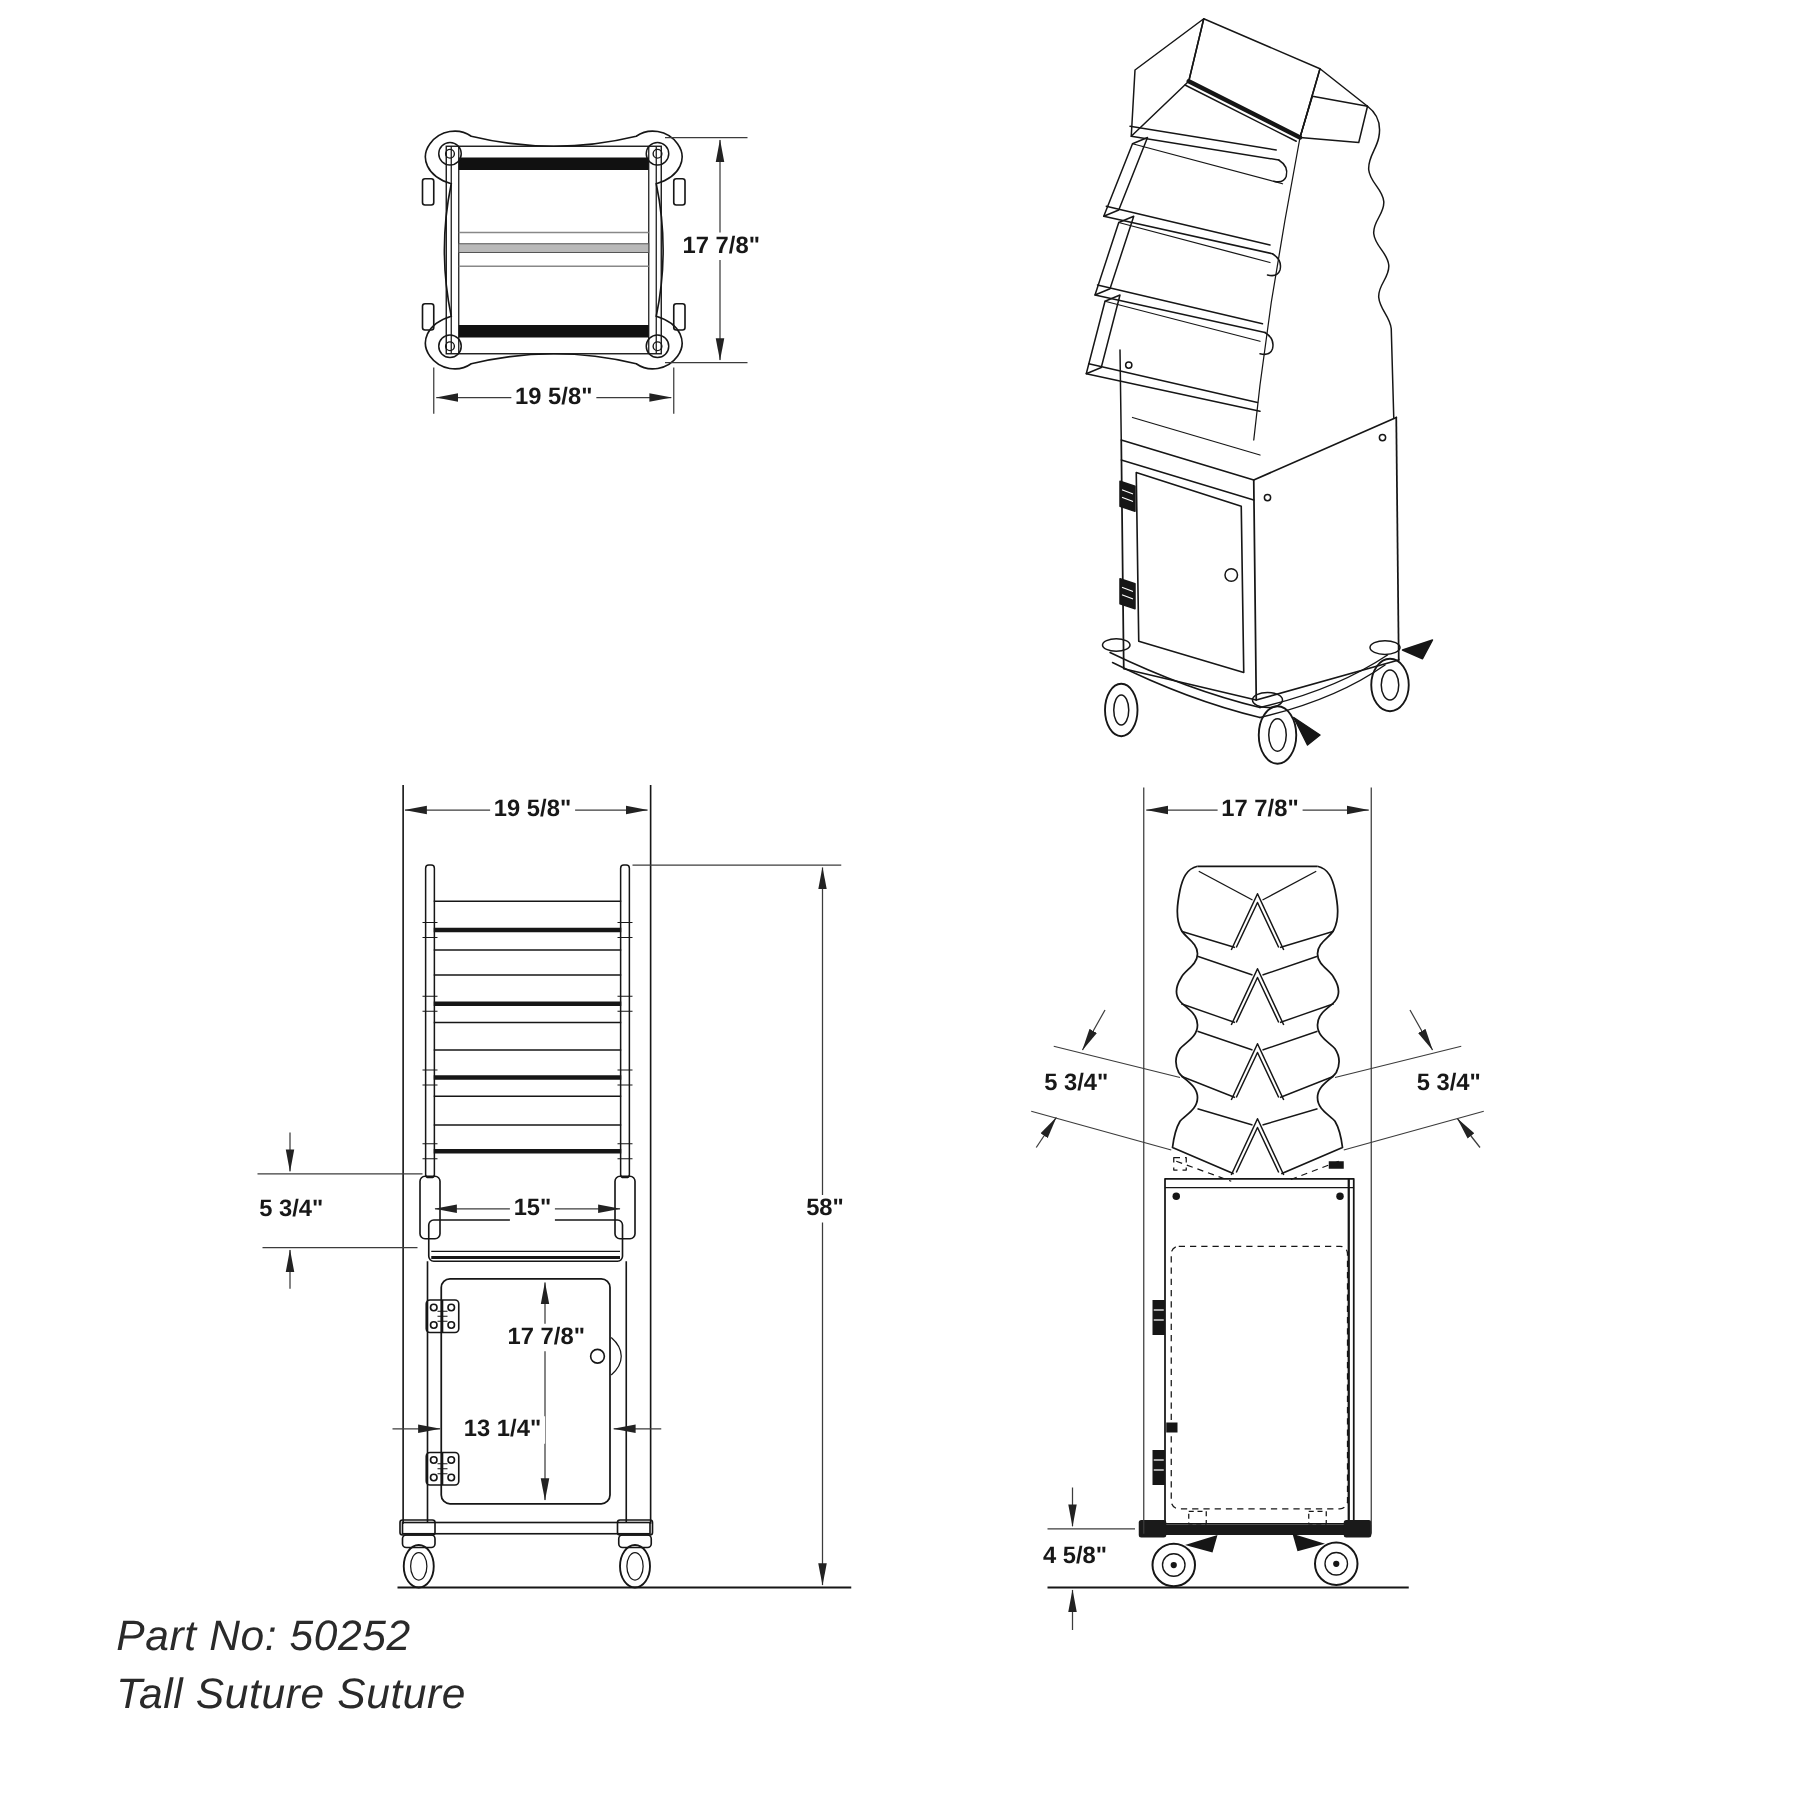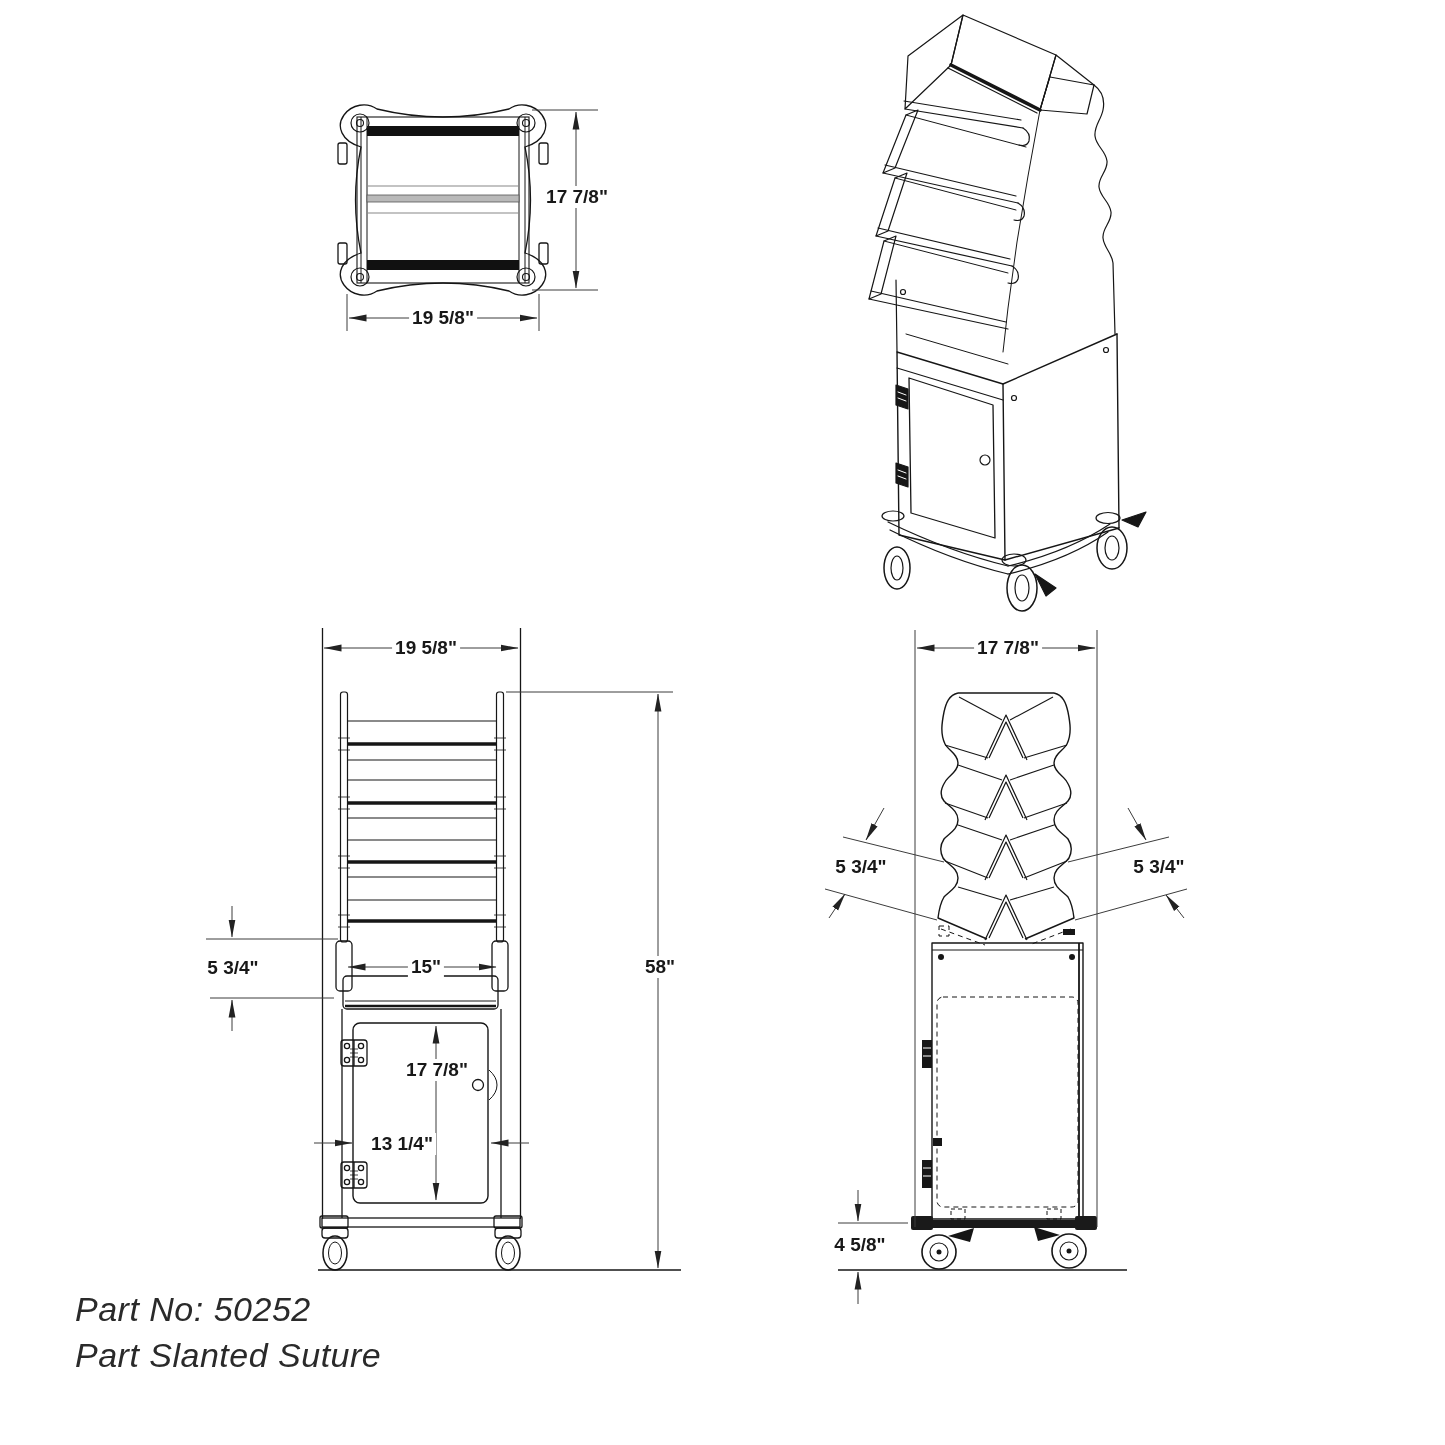--- a/index.html
+++ b/index.html
@@ -2,21 +2,21 @@
 <html><head>
 <meta charset="utf-8">
 <style>
   html,body{margin:0;padding:0;background:#fff;}
   #canvas{position:relative;width:1445px;height:1445px;background:#ffffff;overflow:hidden;
           font-family:"Liberation Sans", sans-serif;}
   #drawing{position:absolute;left:0;top:0;}
   .dim{position:absolute;transform:translate(-50%,-50%);font-weight:bold;font-size:19px;
        color:#181818;background:#ffffff;padding:0 3px;white-space:nowrap;letter-spacing:0px;}
   .partline{position:absolute;font-style:italic;font-size:34px;color:#2a2a2a;white-space:nowrap;
-            letter-spacing:0.5px;}
+            letter-spacing:0.5px;margin-left:18px;}
 </style>
 </head>
 <body>
 
 <div id="canvas">
 
 <svg id="drawing" width="1445" height="1445" viewBox="0 0 1445 1445">
   <defs>
     <marker id="arr" viewBox="0 0 18 8" markerWidth="18" markerHeight="8" refX="17.5" refY="4" orient="auto-start-reverse" markerUnits="userSpaceOnUse">
       <path d="M18,4 L0,0.6 L0,7.4 Z" fill="#222"></path>
@@ -346,15 +346,15 @@
 <div class="dim" style="left:426px;top:967px">15"</div>
 <div class="dim" style="left:437px;top:1070px">17 7/8"</div>
 <div class="dim" style="left:402px;top:1144px">13 1/4"</div>
 
 <div class="dim" style="left:1008px;top:648px">17 7/8"</div>
 <div class="dim" style="left:861px;top:867px">5 3/4"</div>
 <div class="dim" style="left:1159px;top:867px">5 3/4"</div>
 <div class="dim" style="left:860px;top:1245px">4 5/8"</div>
 
 <div class="partline" style="left:75px;top:1290px">Part No: 50252</div>
-<div class="partline" style="left:75px;top:1336px">Part Slanted Suture</div>
+<div class="partline" style="left:75px;top:1336px">Tall Suture Suture</div>
 
 </div>
 
 </body></html>

